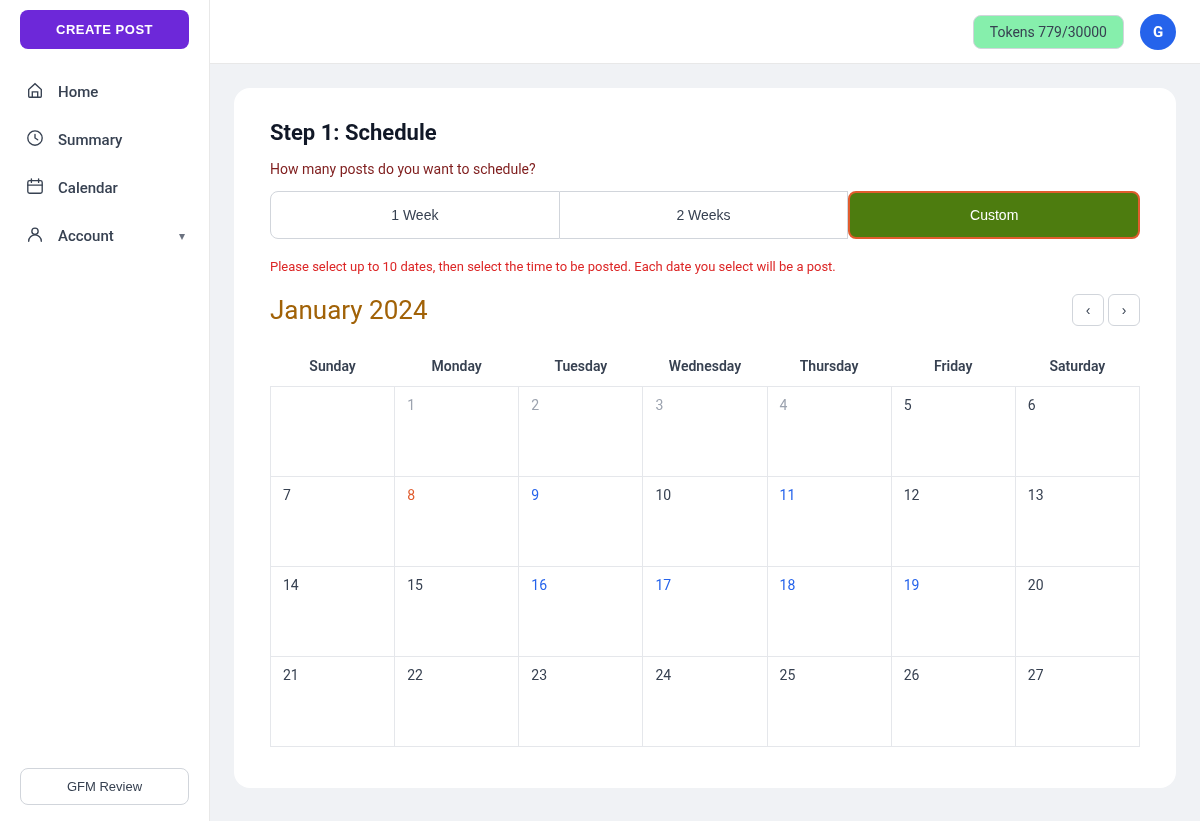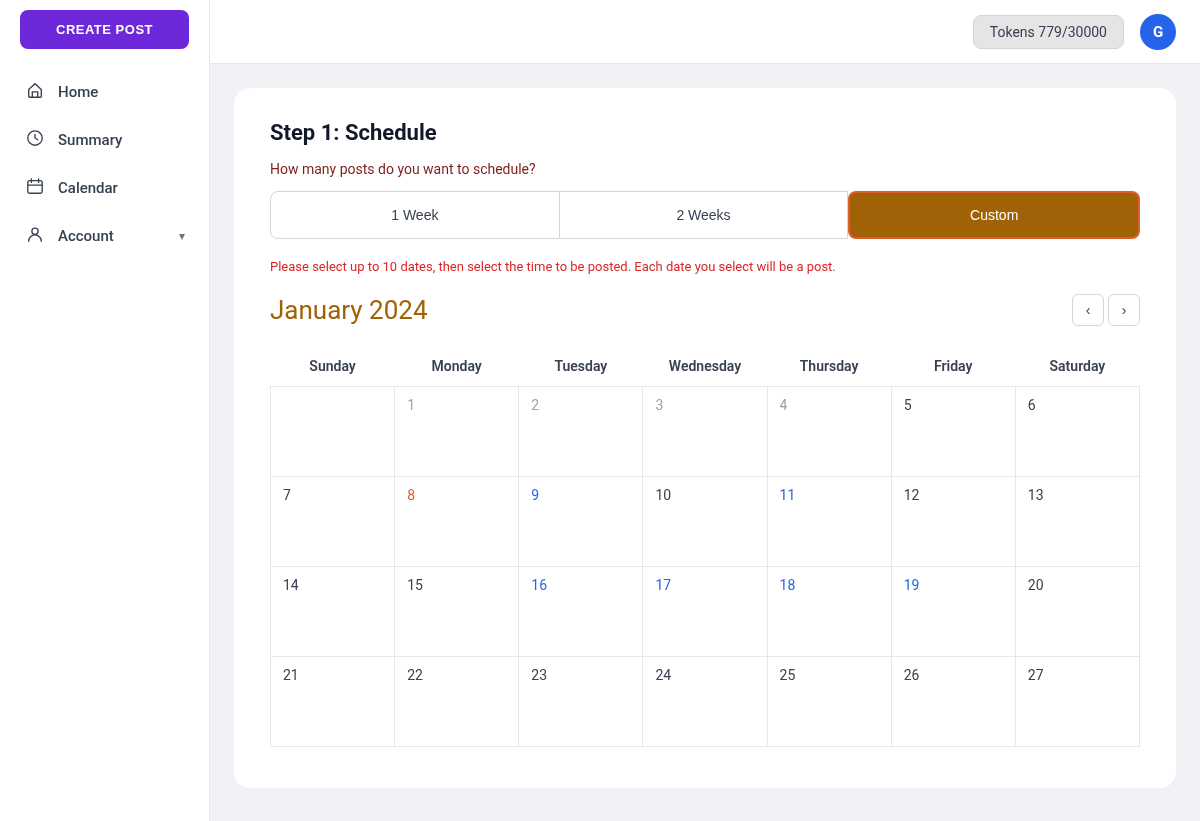--- a/index.html
+++ b/index.html
@@ -113,21 +113,21 @@
       gap: 16px;
       border-bottom: 1px solid #e8e8e8;
       z-index: 10;
     }
     .tokens-badge {
       border: 1.5px solid #d1d5db;
       border-radius: 8px;
       padding: 8px 16px;
       font-size: 14px;
       color: #374151;
-      background: #e5e5e5;
+      background: #86efac;
     }
     .user-avatar {
       width: 36px; height: 36px;
       background: #2563eb;
       border-radius: 50%;
       display: flex; align-items: center; justify-content: center;
       color: white;
       font-weight: 700;
       font-size: 15px;
     }
@@ -170,21 +170,21 @@
       font-size: 14px;
       color: #374151;
       cursor: pointer;
       text-align: center;
       font-weight: 500;
     }
     .schedule-option:first-child { border-radius: 8px 0 0 8px; }
     .schedule-option:last-child { border-radius: 0 8px 8px 0; border-left: none; }
     .schedule-option:not(:first-child):not(:last-child) { border-left: none; }
     .schedule-option.active {
-      background: #a16207;
+      background: #4d7c0f;
       color: white;
       border: 2.5px solid #e05c2e;
       border-radius: 8px;
     }
     .schedule-info {
       font-size: 13px;
       color: #dc2626;
       margin-bottom: 20px;
     }
     .calendar-header {
@@ -281,20 +281,23 @@
         <svg width="18" height="18" viewBox="0 0 20 20" fill="none">
             <circle cx="10" cy="7" r="3.5" stroke="#374151" stroke-width="1.5" fill="none"></circle>
             <path d="M3 18c0-3.866 3.134-7 7-7s7 3.134 7 7" stroke="#374151" stroke-width="1.5" stroke-linecap="round"></path>
           </svg>
       </span>
       <span>Account</span>
       <span class="chevron">▾</span>
     </div>
   </nav>
 
+  <div class="sidebar-bottom">
+    <button class="gfm-btn">GFM Review</button>
+  </div>
 </div>
 
 <div class="header">
   <div class="tokens-badge">Tokens 779/30000</div>
   <div class="user-avatar">G</div>
 </div>
 
 <div class="main">
   <div class="content-card">
     <h1 class="step-title">Step 1: Schedule</h1>

